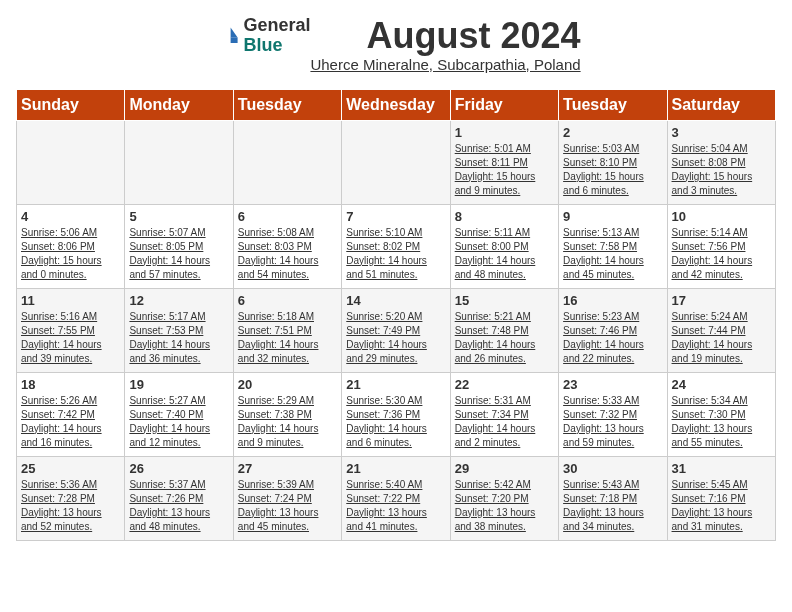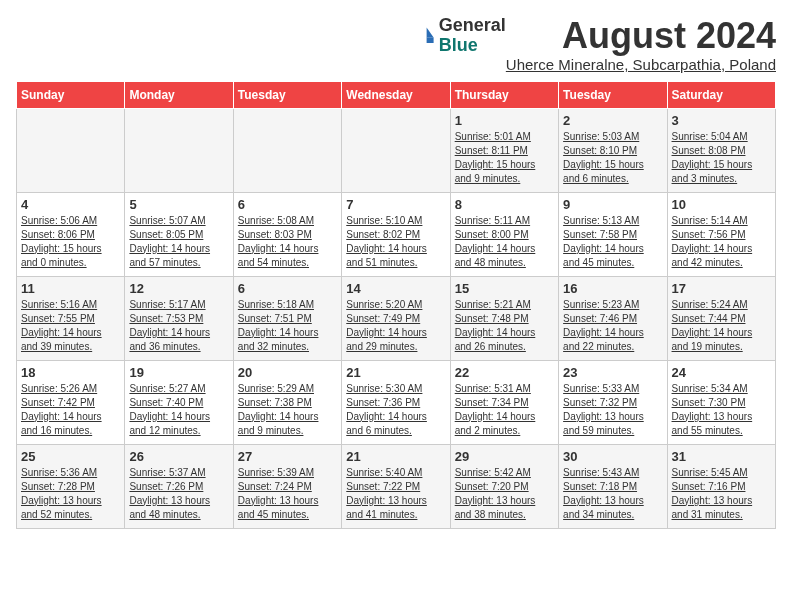--- a/index.html
+++ b/index.html
@@ -6,22 +6,22 @@
     body {
       font-family: Arial, sans-serif;
       background: #fff;
       width: 792px;
       min-height: 612px;
       padding: 16px;
     }
     .header-section {
       display: flex;
       align-items: flex-start;
-      justify-content: flex-end;
-      margin-bottom: 8px;
+      justify-content: center;
+      margin-bottom: 16px;
     }
     .logo {
       display: flex;
       align-items: center;
       gap: 4px;
     }
     .logo-text-general {
       font-size: 18px;
       font-weight: bold;
       color: #333;
@@ -50,25 +50,25 @@
       font-size: 15px;
       color: #333;
       text-decoration: underline;
     }
     .calendar-table {
       width: 100%;
       border-collapse: collapse;
       font-size: 11px;
     }
     .calendar-table thead tr th {
-      background-color: #ef4444;
+      background-color: #c2410c;
       color: #fff;
       padding: 6px 4px;
       text-align: left;
-      font-size: 12px;
+      font-size: 16px;
       font-weight: bold;
       border: 1px solid #fff;
     }
     .calendar-table tbody tr td {
       vertical-align: top;
       padding: 4px 4px 6px 4px;
       border: 1px solid #ccc;
       min-height: 80px;
       width: 14.28%;
       background: #fff;
@@ -117,21 +117,21 @@
   </div>
 </div>
 
 <table class="calendar-table">
   <thead>
     <tr>
       <th>Sunday</th>
       <th>Monday</th>
       <th>Tuesday</th>
       <th>Wednesday</th>
-      <th>Thursday</th>
+      <th>Friday</th>
       <th>Tuesday</th>
       <th>Saturday</th>
     </tr>
   </thead>
   <tbody id="calendar-body">
   <tr>
         <td style="background-color: rgb(245, 245, 245);"></td>
         <td style="background-color: rgb(245, 245, 245);"></td>
         <td style="background-color: rgb(245, 245, 245);"></td>
         <td style="background-color: rgb(245, 245, 245);"></td>

